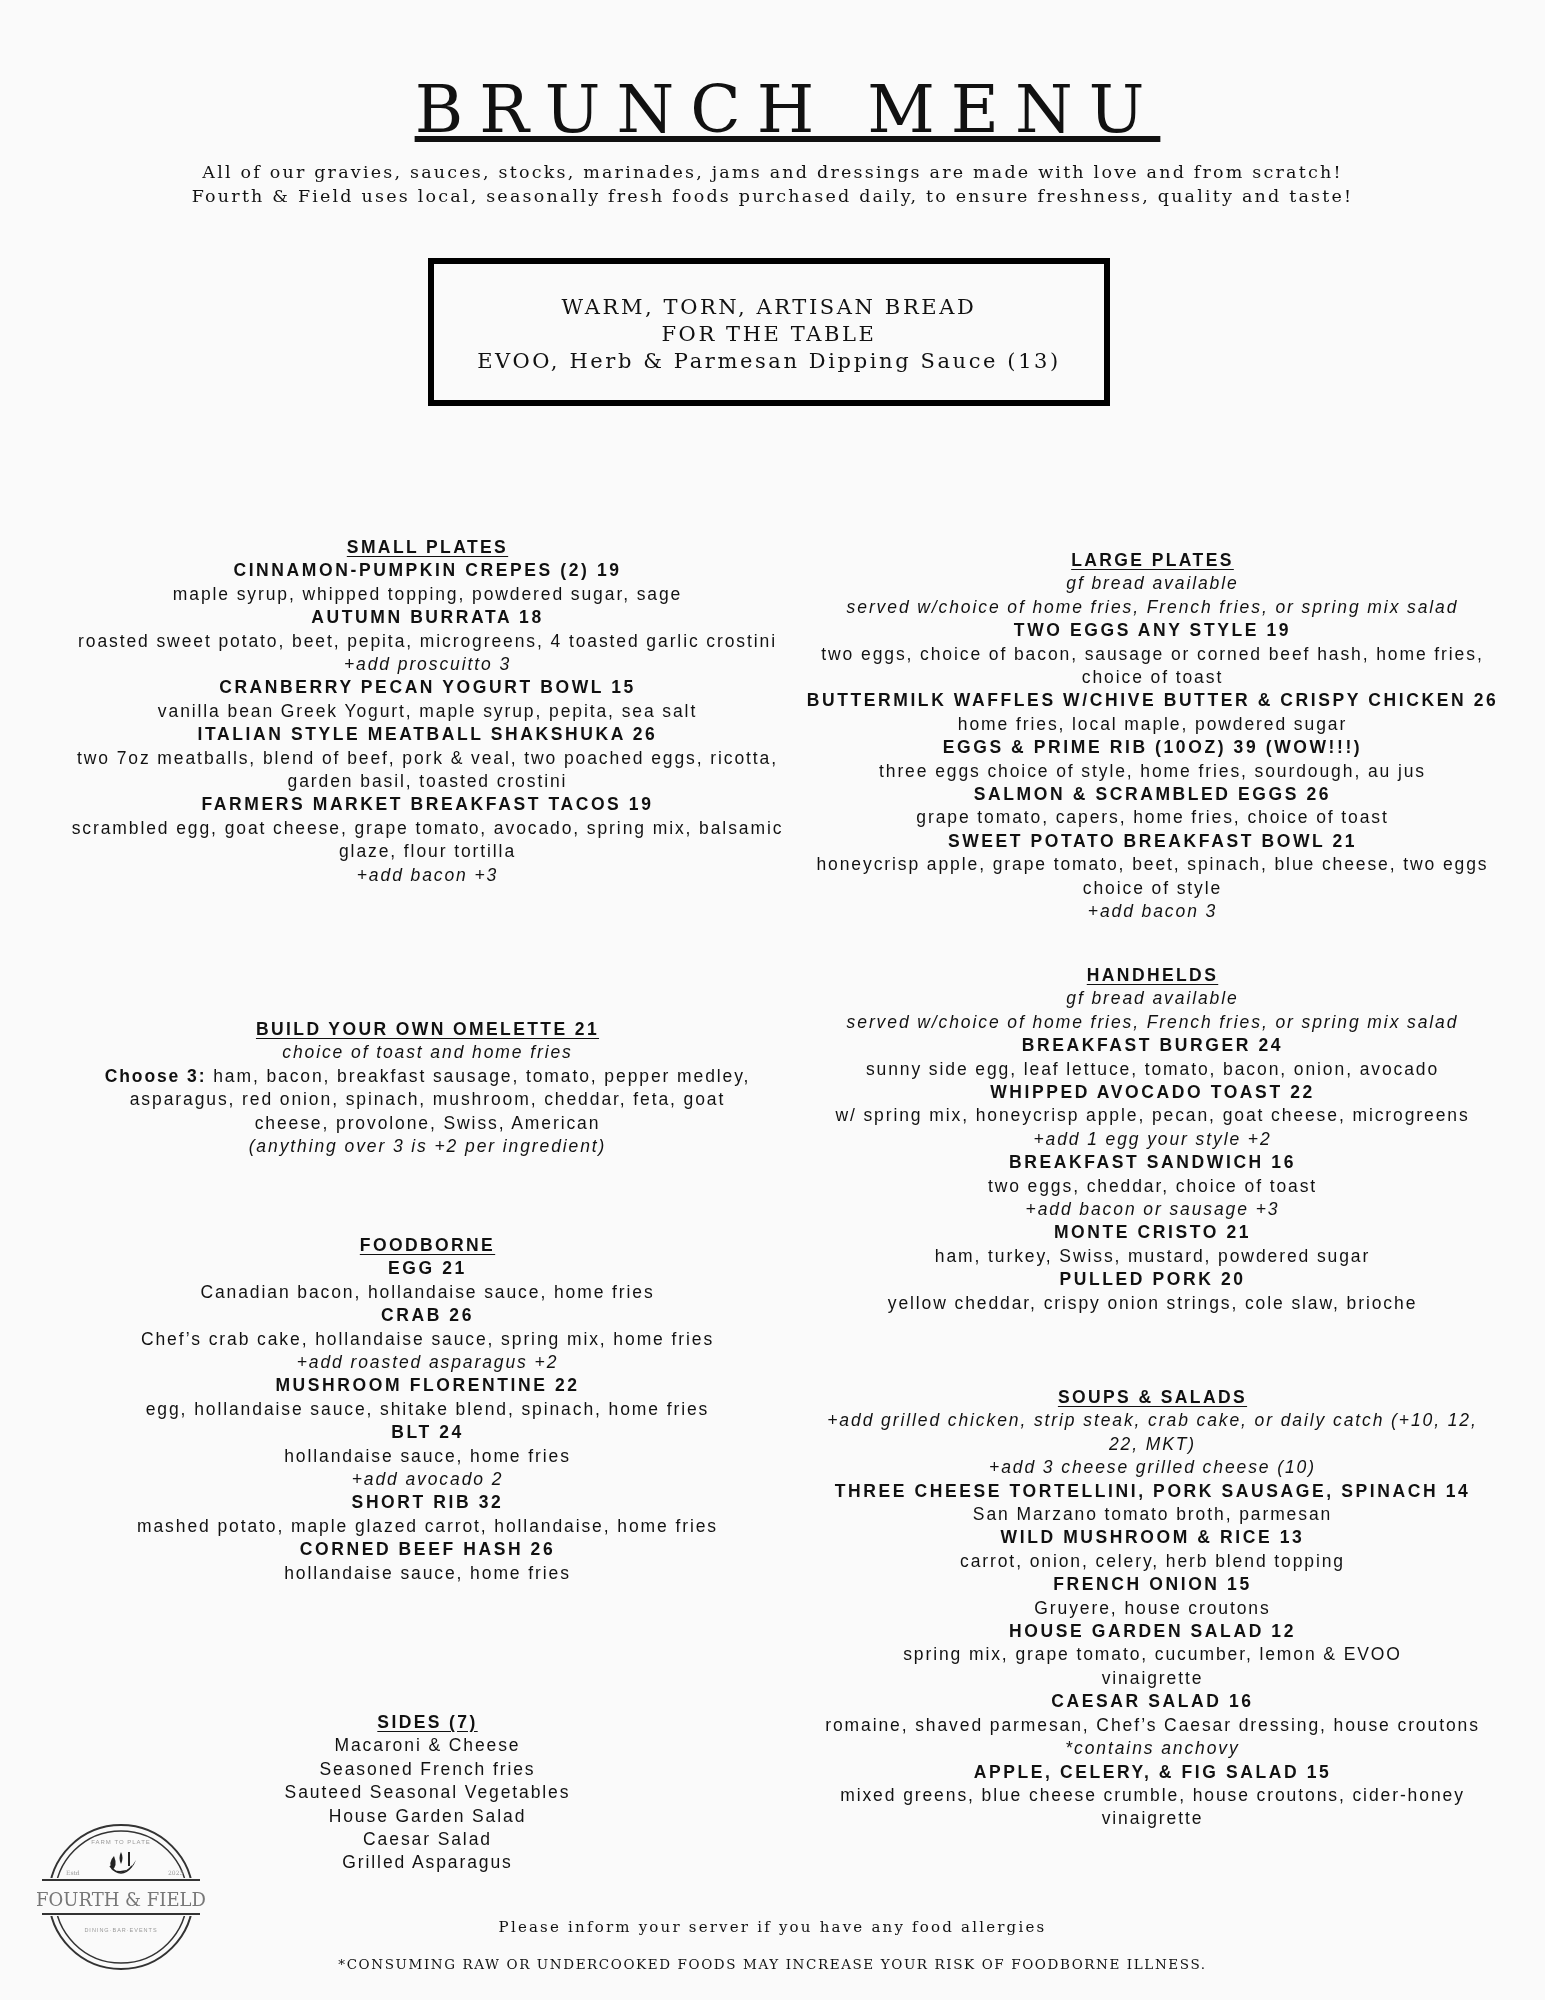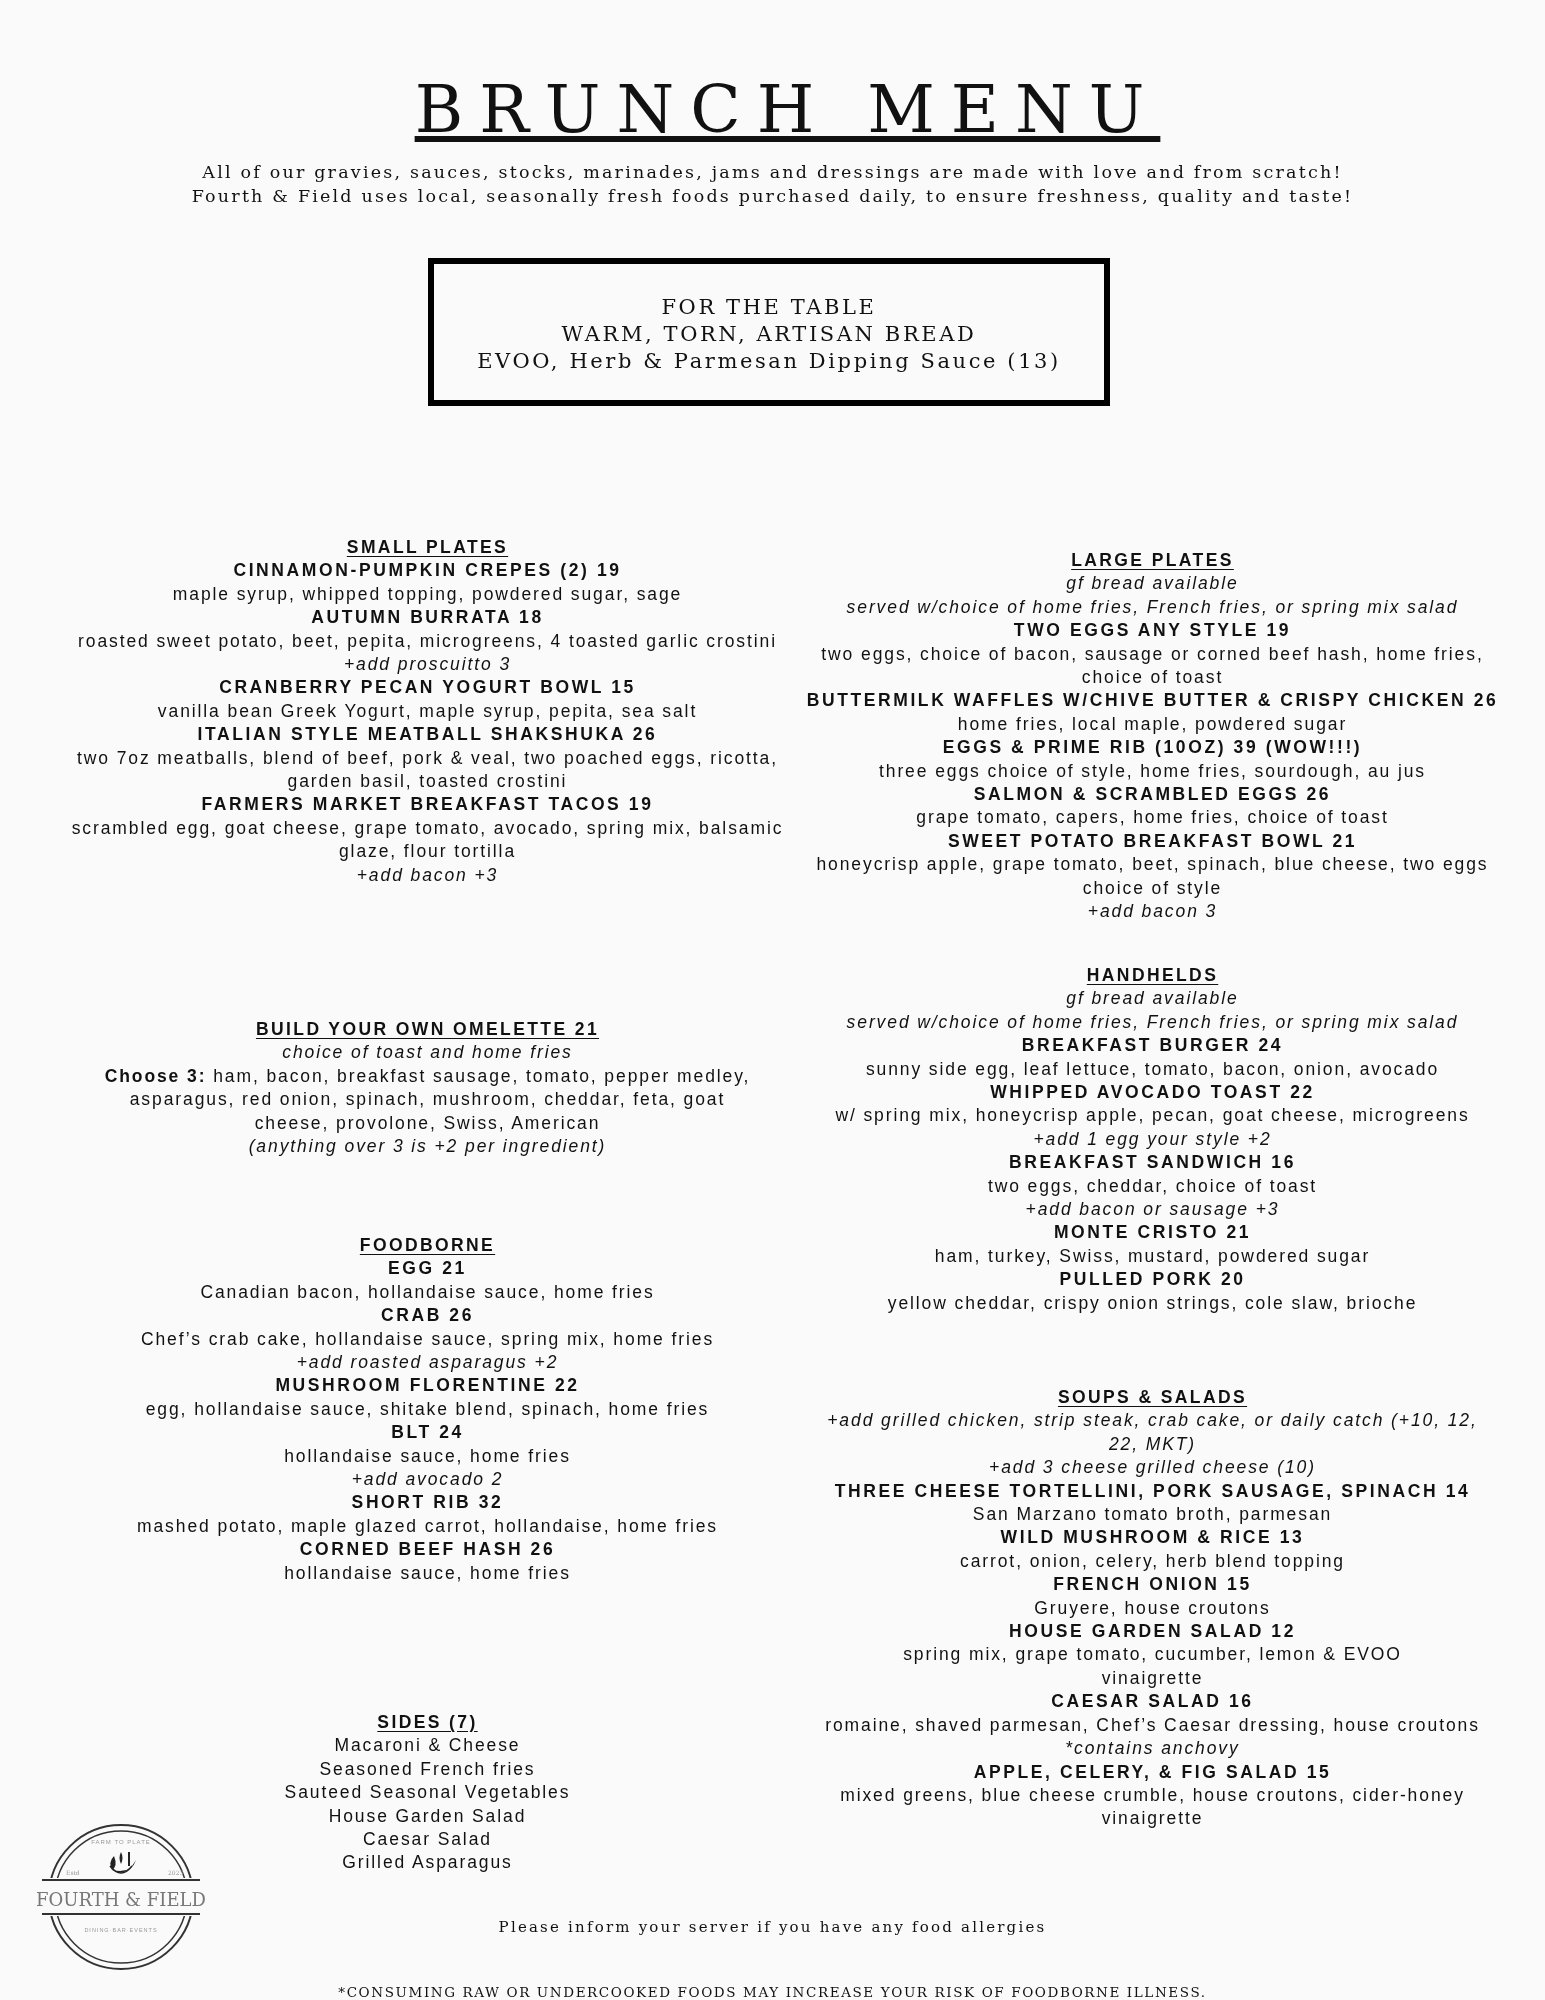--- a/index.html
+++ b/index.html
@@ -20,36 +20,36 @@
   .col-right { left:790px; width:725px; }
   .sec-title { font-weight:700; text-decoration:underline; text-underline-offset:3px; letter-spacing:2.4px; }
   .item-name { font-weight:700; letter-spacing:2.6px; }
   .desc { }
   .note { font-style:italic; }
   .bold-inline { font-weight:700; }
 
   .footer-1 { position:absolute; top:1918px; left:0; width:1545px; text-align:center;
     font-family:"DejaVu Serif", serif; font-size:15px; letter-spacing:2.2px; }
   .footer-2 { position:absolute; top:1956px; left:0; width:1545px; text-align:center;
-    font-family:"DejaVu Serif", serif; font-size:13.5px; letter-spacing:1.6px;margin-top:28px; }
+    font-family:"DejaVu Serif", serif; font-size:13.5px; letter-spacing:1.6px; }
 
   .logo { position:absolute; left:26px; top:1822px; width:190px; height:150px; }
 </style>
 </head>
 <body>
 
 <div class="title">BRUNCH MENU</div>
 <div class="intro">
   <div>All of our gravies, sauces, stocks, marinades, jams and dressings are made with love and from scratch!</div>
   <div>Fourth &amp; Field uses local, seasonally fresh foods purchased daily, to ensure freshness, quality and taste!</div>
 </div>
 
 <div class="bread-box">
+  <div>WARM, TORN, ARTISAN BREAD</div>
   <div>FOR THE TABLE</div>
-  <div>WARM, TORN, ARTISAN BREAD</div>
   <div>EVOO, Herb &amp; Parmesan Dipping Sauce (13)</div>
 </div>
 
 <div class="col col-left" style="top:518px;">
   <div class="sec-title">SMALL PLATES</div>
   <div class="item-name">CINNAMON-PUMPKIN CREPES (2) 19</div>
   <div class="desc">maple syrup, whipped topping, powdered sugar, sage</div>
   <div class="item-name">AUTUMN BURRATA 18</div>
   <div class="desc" style="padding:0 4px;">roasted sweet potato, beet, pepita, microgreens, 4 toasted garlic crostini</div>
   <div class="note">+add proscuitto 3</div>

